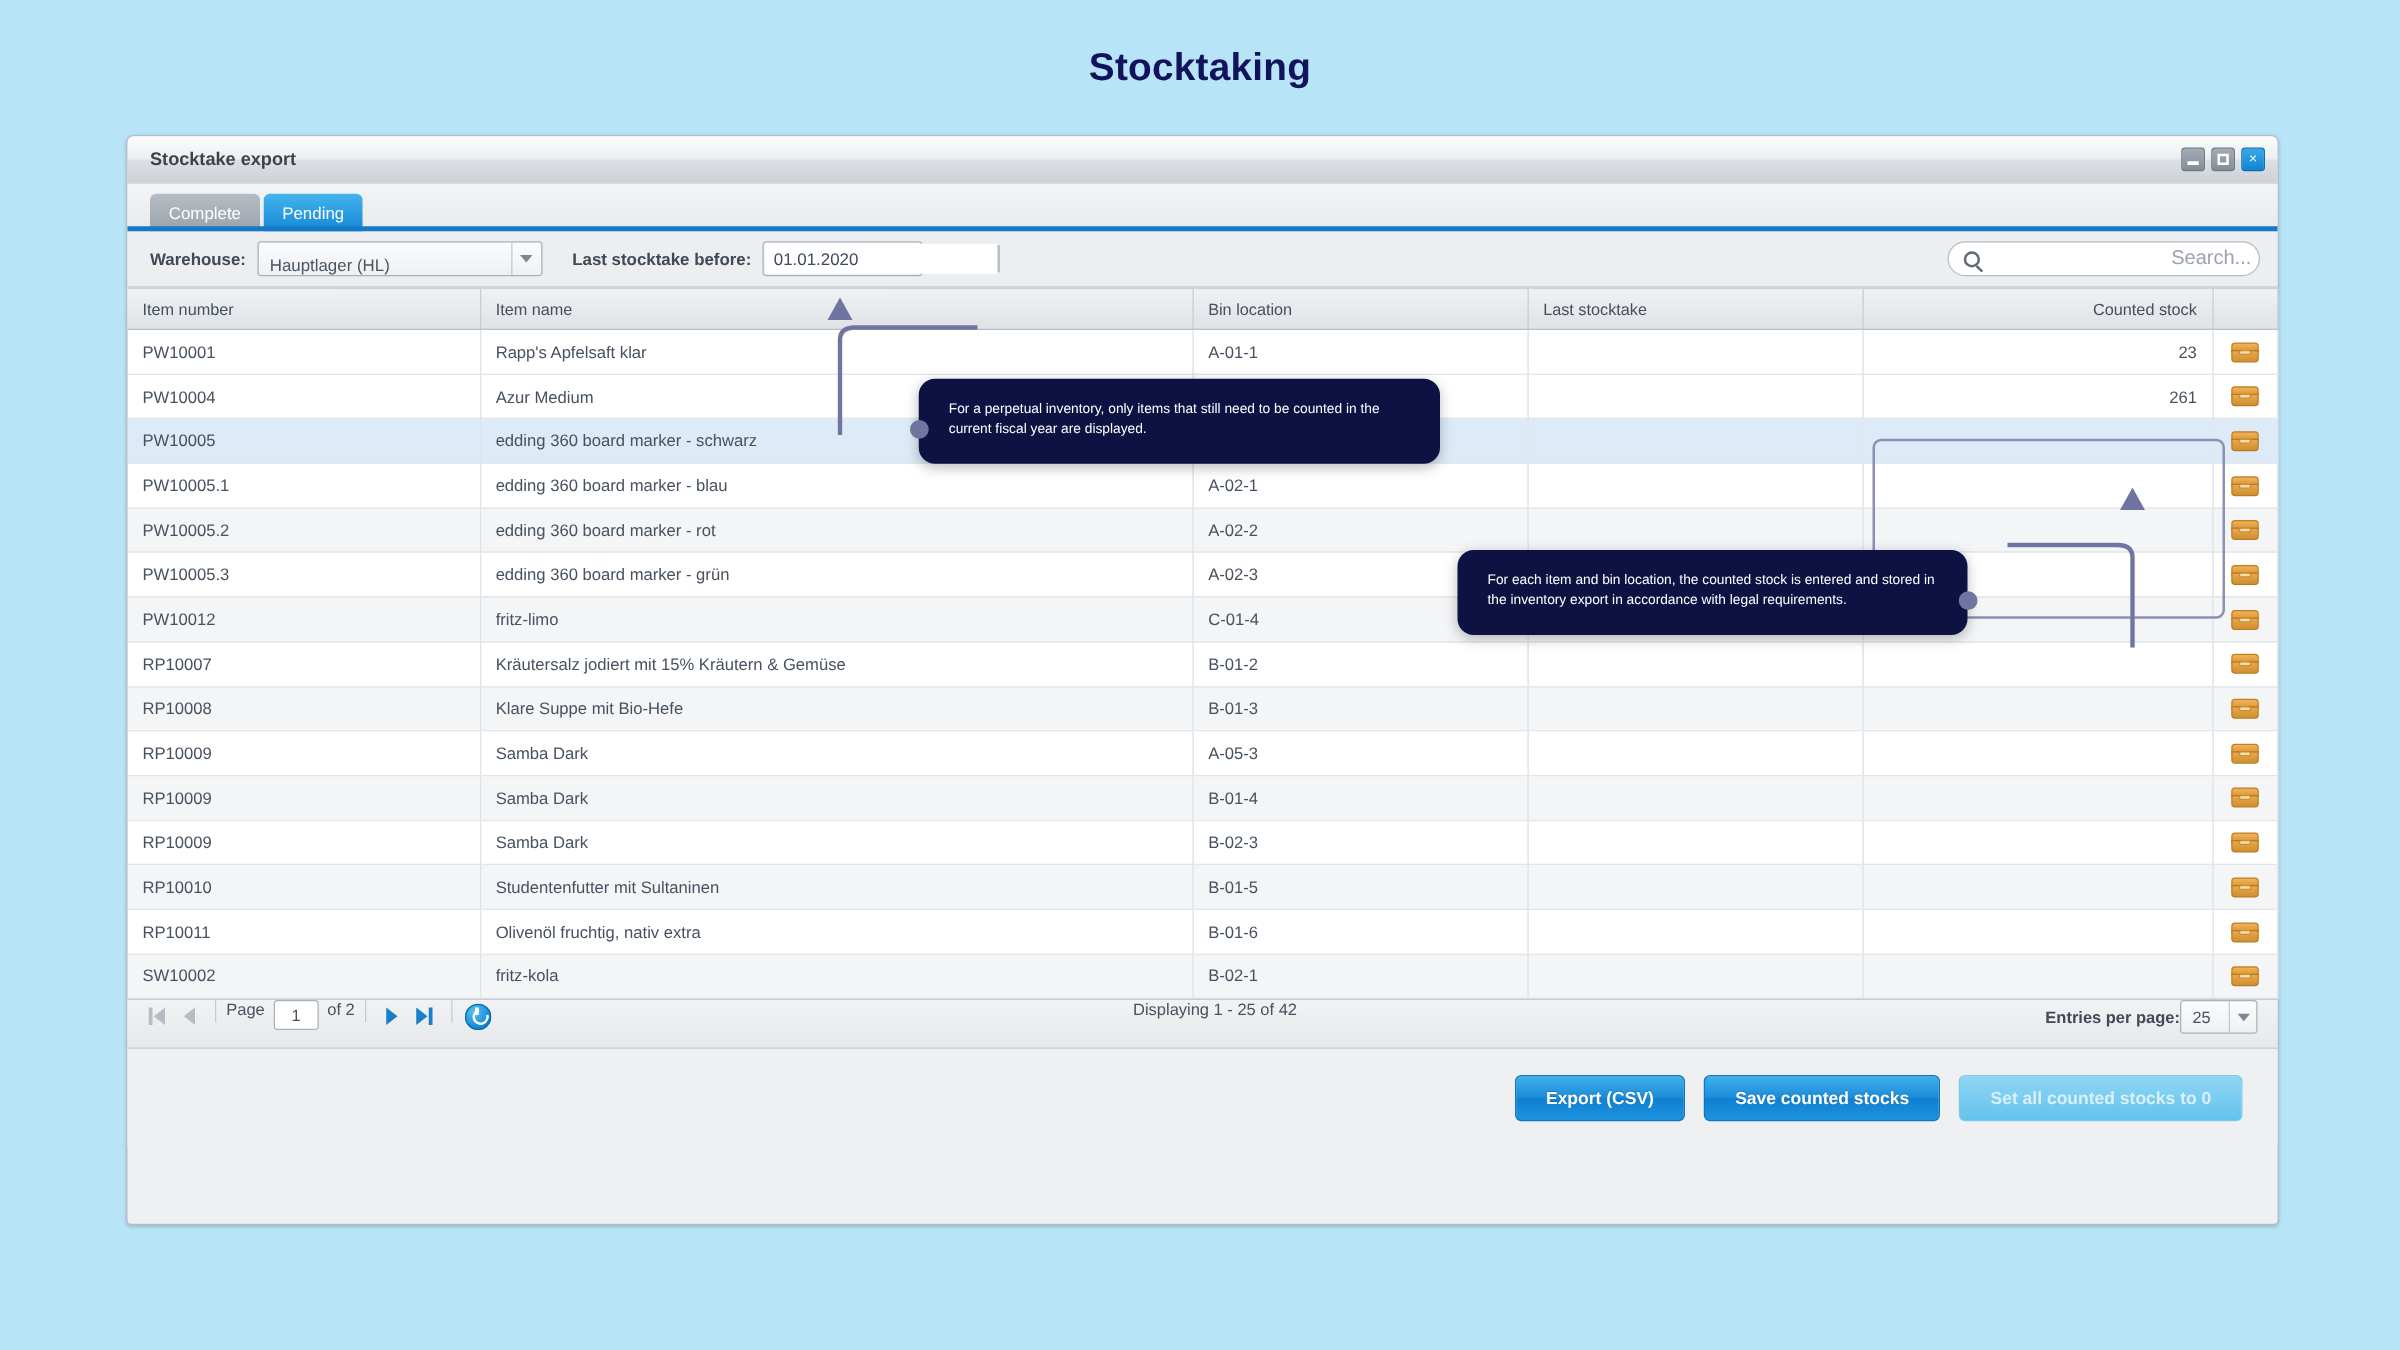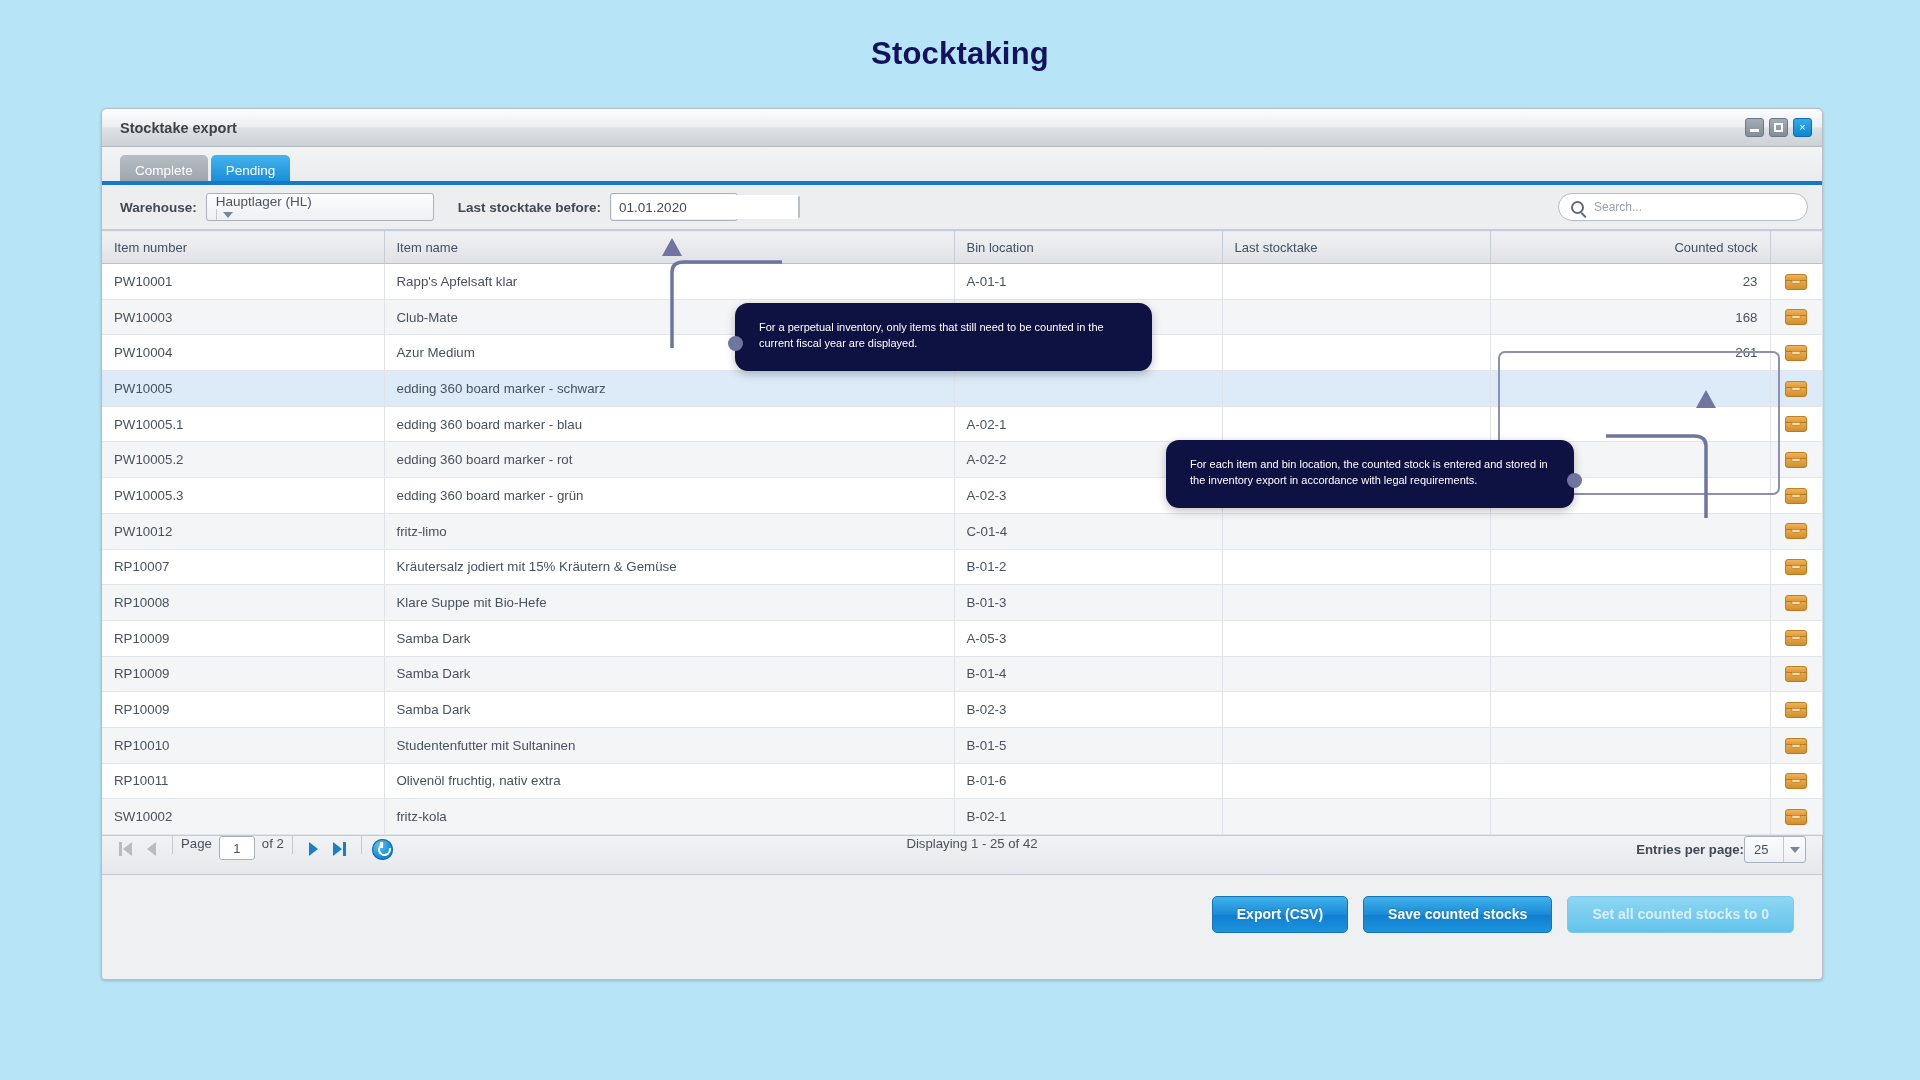--- a/index.html
+++ b/index.html
@@ -100,25 +100,24 @@
     display: flex; align-items: center;
     padding: 0 14px 0 18px;
   }
   .tb-label { font-size: 13.5px; font-weight: bold; color: #3f4a56; }
   .combo {
     margin-left: 9px;
     width: 228px; height: 28px;
     background: linear-gradient(to bottom,#fbfcfd,#eef0f3);
     border: 1px solid #a9b2bc;
     border-radius: 3px;
-    display: flex; align-items: flex-start;
+    display: flex; align-items: flex-end;
     font-size: 13.5px; color: #4a5562;
     padding: 0 0 0 9px;
     cursor: pointer;
-    flex-direction: column;
   }
   .combo .val { flex: 1; }
   .combo .arrow {
     width: 24px; height: 26px;
     border-left: 1px solid #c2c9d1;
     display:flex; align-items:center; justify-content:center;
   }
   .caret {
     width:0;height:0;border-left:5px solid transparent;border-right:5px solid transparent;
     border-top:6px solid #7b8894;
@@ -158,24 +157,25 @@
   .search-box {
     width: 250px; height: 28px;
     background: #fff;
     border: 1px solid #b6bdc5;
     border-radius: 14px;
     display: flex; align-items: center;
     padding: 0 12px;
   }
   .search-box input {
     border: none; outline: none; flex: 1;
-    font-size: 12px; color: #000000;
+    font-size: 16px; color: #000000;
     font-family: "Liberation Sans", sans-serif;
     background: transparent;
     margin-left: 8px;
+    text-align: right;
   }
   .search-box input::placeholder { color:#9aa3ae; }
   .mag {
     width:13px;height:13px;border:2px solid #5e6b78;border-radius:50%;
     position:relative; flex:none;
   }
   .mag::after{
     content:"";position:absolute;right:-5px;bottom:-4px;width:7px;height:2px;
     background:#5e6b78;transform:rotate(45deg);border-radius:1px;
   }
@@ -415,28 +415,20 @@
           <th></th>
         </tr>
       </thead>
       <tbody id="tbody">
           <tr class="odd">
             <td>PW10001</td>
             <td>Rapp's Apfelsaft klar</td>
             <td>A-01-1</td>
             <td></td>
             <td class="num">23</td>
-            <td class="icon-cell"><span class="box-icon"><span class="lid"></span><span class="body"></span><span class="slot"></span></span></td>
-          </tr>
-          <tr class="even">
-            <td>PW10003</td>
-            <td>Club-Mate</td>
-            <td></td>
-            <td></td>
-            <td class="num">168</td>
             <td class="icon-cell"><span class="box-icon"><span class="lid"></span><span class="body"></span><span class="slot"></span></span></td>
           </tr>
           <tr class="odd">
             <td>PW10004</td>
             <td>Azur Medium</td>
             <td></td>
             <td></td>
             <td class="num">261</td>
             <td class="icon-cell"><span class="box-icon"><span class="lid"></span><span class="body"></span><span class="slot"></span></span></td>
           </tr>

